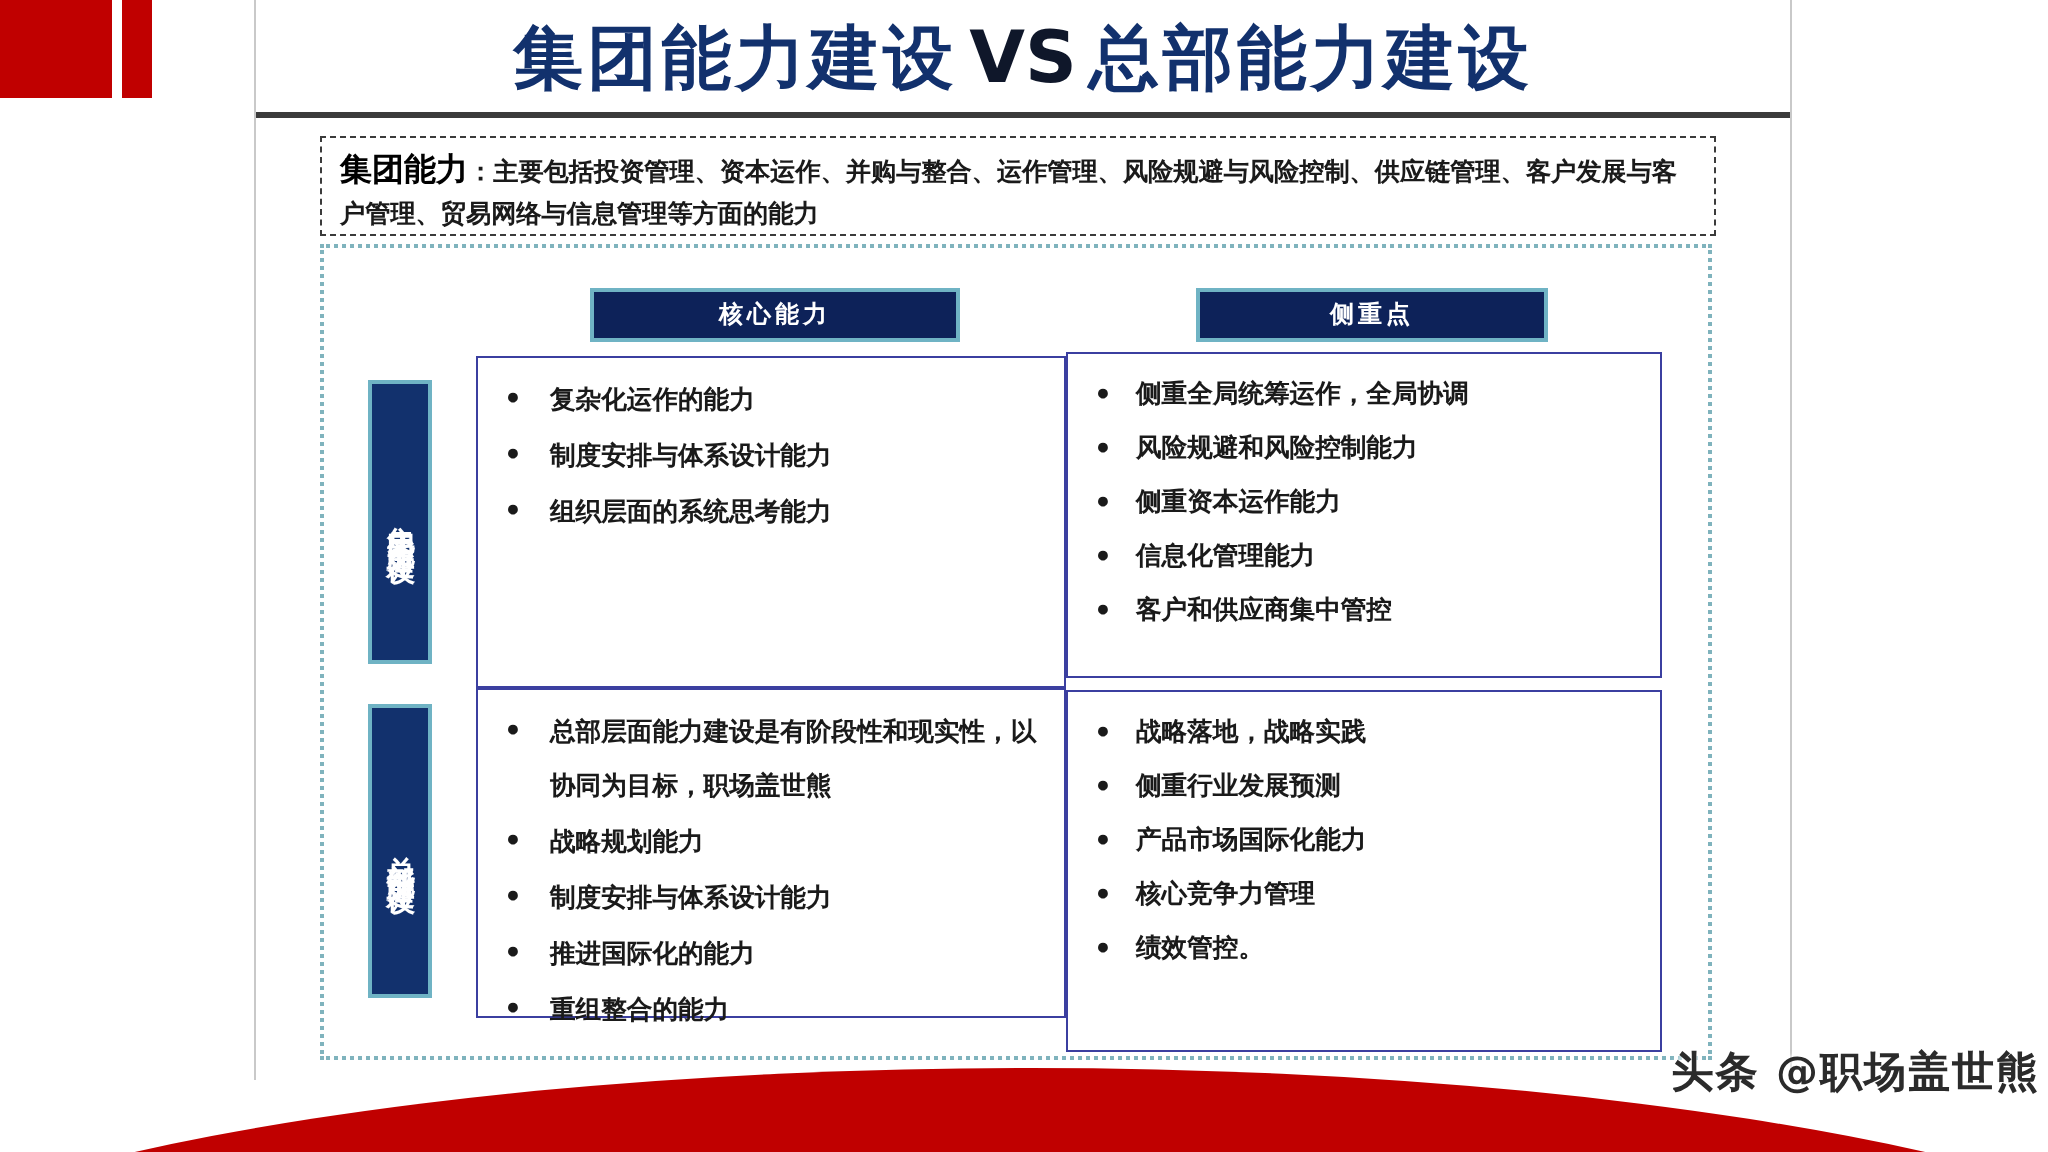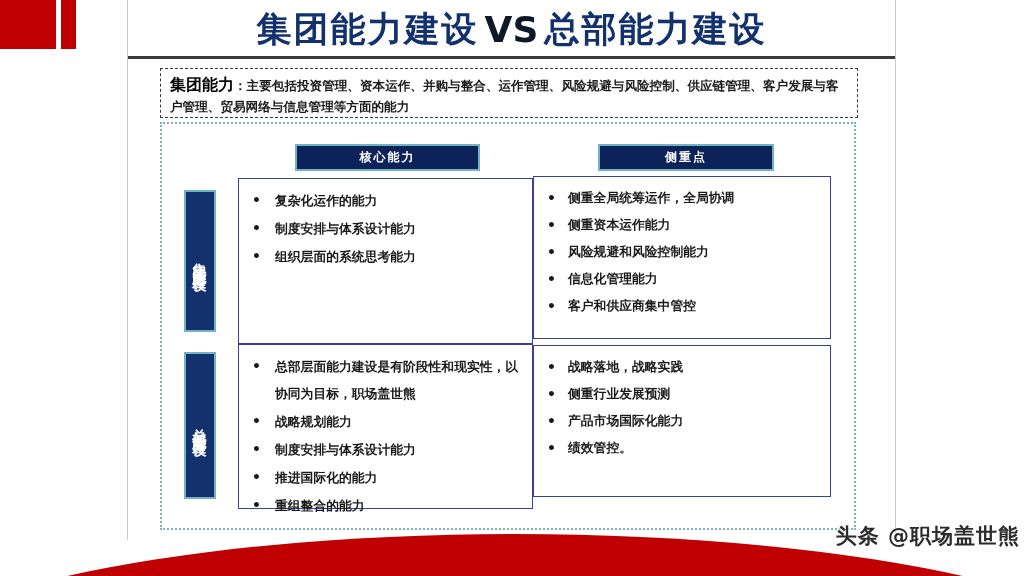--- a/index.html
+++ b/index.html
@@ -72,21 +72,21 @@
   #side-label-hq{left:184px;top:352px;height:147px;}
 
   
   .panel{
     position:absolute;border:1.5px solid #3b3fa0;box-sizing:border-box;
     background:#ffffff;padding:8px 6px 4px 6px;
   }
   #panel-core-group{left:238px;top:178px;width:295px;height:166px;}
   #panel-core-hq{left:238px;top:344px;width:295px;height:165px;}
   #panel-focus-group{left:533px;top:176px;width:298px;height:163px;}
-  #panel-focus-hq{left:533px;top:345px;width:298px;height:152px;}
+  #panel-focus-hq{left:533px;top:345px;width:298px;height:181px;}
 
   ul.bullets{list-style:none;margin:0;padding:0;}
   ul.bullets li{
     position:relative;padding-left:30px;
     font-size:12.8px;line-height:25px;color:#1a1a1a;font-weight:bold;
     margin-bottom:1px;
   }
   ul.bullets li:before{
     content:"•";position:absolute;left:7px;top:0;font-size:14px;color:#1a1a1a;
   }
@@ -135,38 +135,39 @@
 <div class="panel" id="panel-core-group">
   <ul class="bullets">
       <li>复杂化运作的能力</li>
       <li>制度安排与体系设计能力</li>
       <li>组织层面的系统思考能力</li>
     </ul>
 </div>
 <div class="panel" id="panel-focus-group">
   <ul class="bullets">
       <li>侧重全局统筹运作，全局协调</li>
+      <li>风险规避和风险控制能力</li>
       <li>侧重资本运作能力</li>
-      <li>风险规避和风险控制能力</li>
       <li>信息化管理能力</li>
       <li>客户和供应商集中管控</li>
     </ul>
 </div>
 <div class="panel" id="panel-core-hq">
   <ul class="bullets">
       <li>总部层面能力建设是有阶段性和现实性，以协同为目标，职场盖世熊</li>
       <li>战略规划能力</li>
       <li>制度安排与体系设计能力</li>
       <li>推进国际化的能力</li>
       <li>重组整合的能力</li>
     </ul>
 </div>
 <div class="panel" id="panel-focus-hq">
   <ul class="bullets">
       <li>战略落地，战略实践</li>
       <li>侧重行业发展预测</li>
       <li>产品市场国际化能力</li>
+      <li>核心竞争力管理</li>
       <li>绩效管控。</li>
     </ul>
 </div>
 
 <div id="bottom-red-band"></div>
 <div id="watermark">头条 @职场盖世熊</div>
 
 </body></html>

